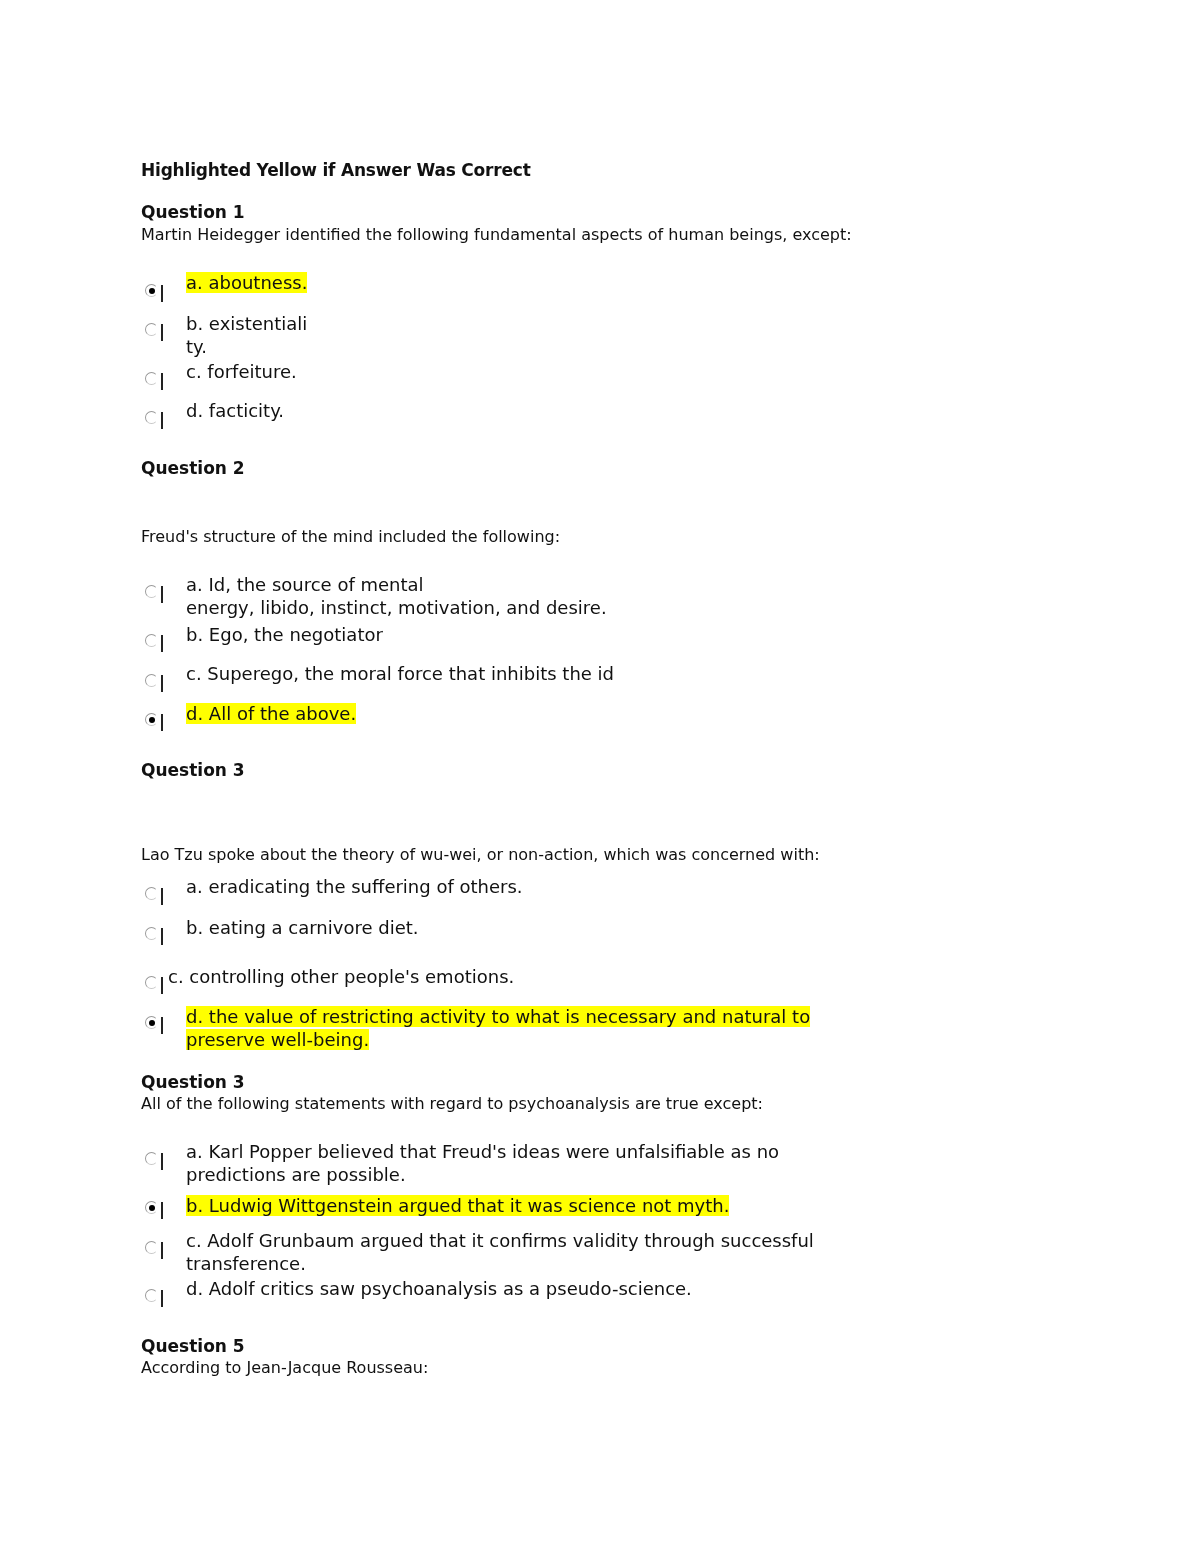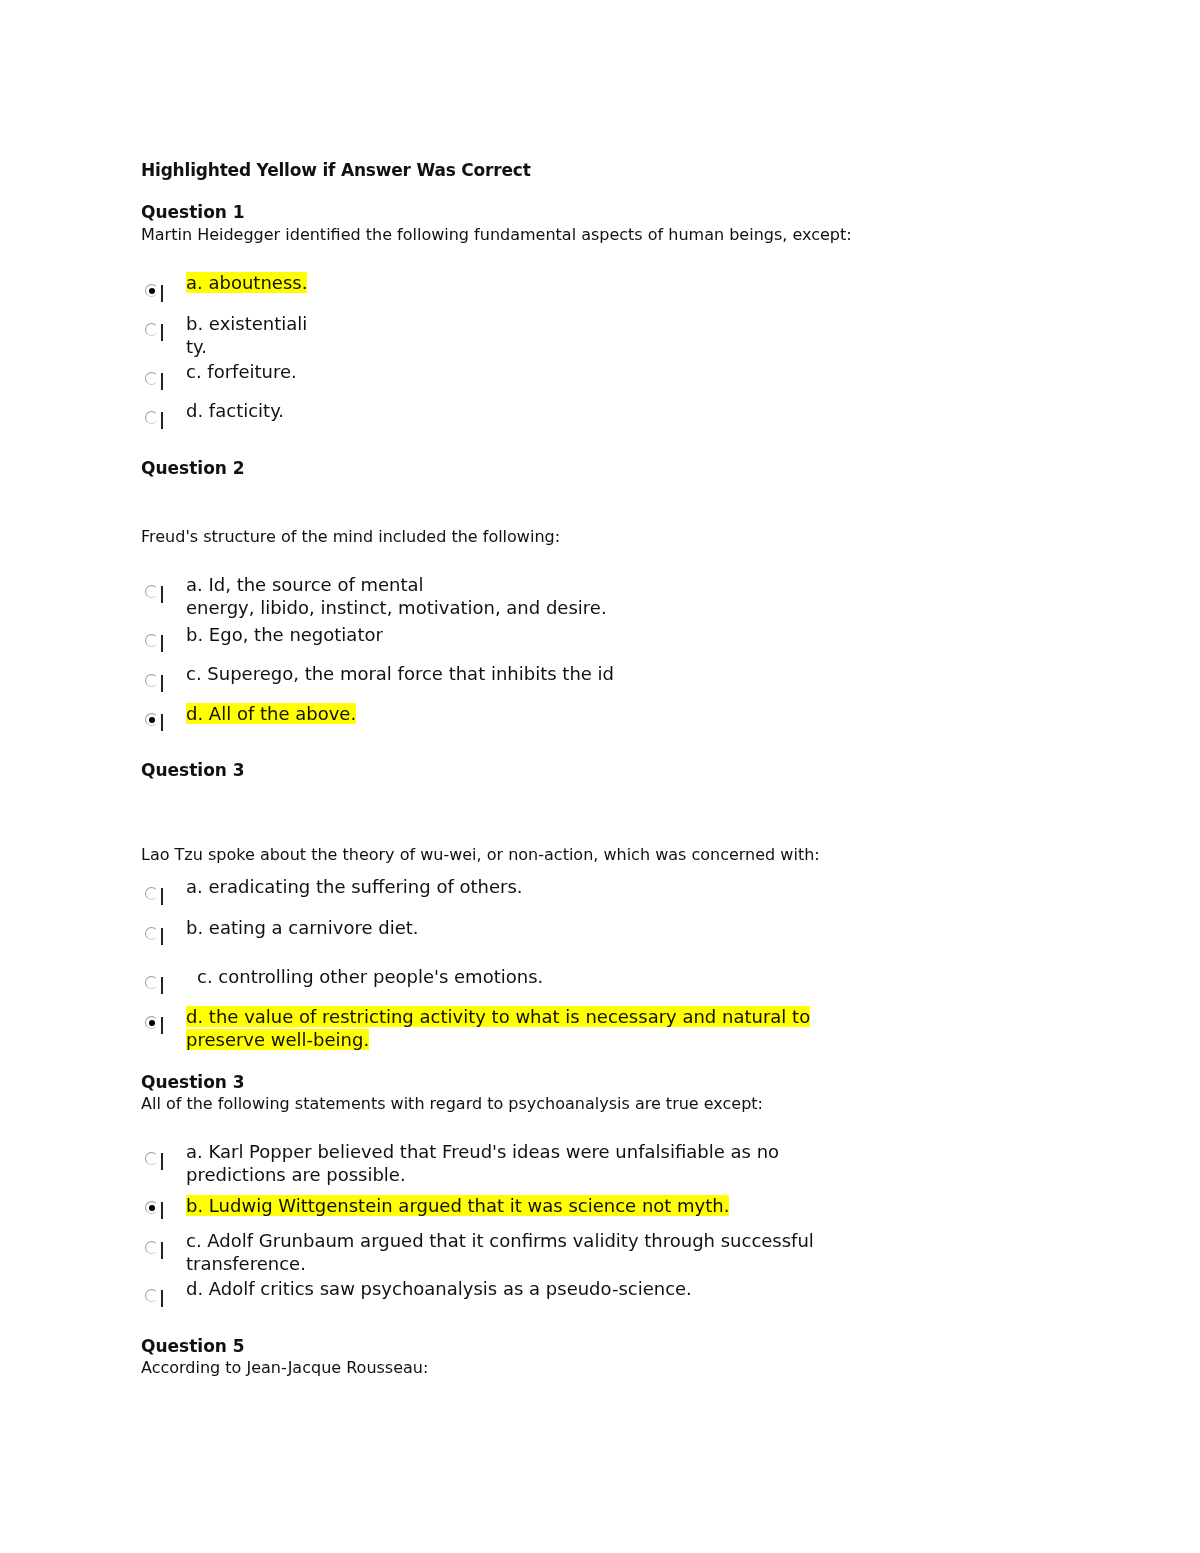--- a/index.html
+++ b/index.html
@@ -94,21 +94,21 @@
   <div class="radio" style="left:143px;top:924px;">
       <span class="circ"></span>
       <span class="bar"></span>
     </div>
   <div class="abs opt" style="left:186px;top:916px;"><span>b. eating a carnivore diet.</span></div>
 
   <div class="radio" style="left:143px;top:973px;">
       <span class="circ"></span>
       <span class="bar"></span>
     </div>
-  <div class="abs opt" style="left:197px;top:965px;text-align:center;"><span>c. controlling other people's emotions.</span></div>
+  <div class="abs opt" style="left:168px;top:965px;text-align:center;"><span>c. controlling other people's emotions.</span></div>
 
   <div class="radio" style="left:143px;top:1013px;">
       <span class="circ"></span>
       <span class="dot"></span>
       <span class="bar"></span>
     </div>
   <div class="abs opt" style="left:186px;top:1005px;"><span class="hl">d. the value of restricting activity to what is necessary and natural to</span><br><span class="hl">preserve well-being.</span></div>
 
   <div class="abs qhead" style="left:141px;top:1072px;">Question 3</div>
   <div class="abs qtext" style="left:141px;top:1094px;">All of the following statements with regard to psychoanalysis are true except:</div>

